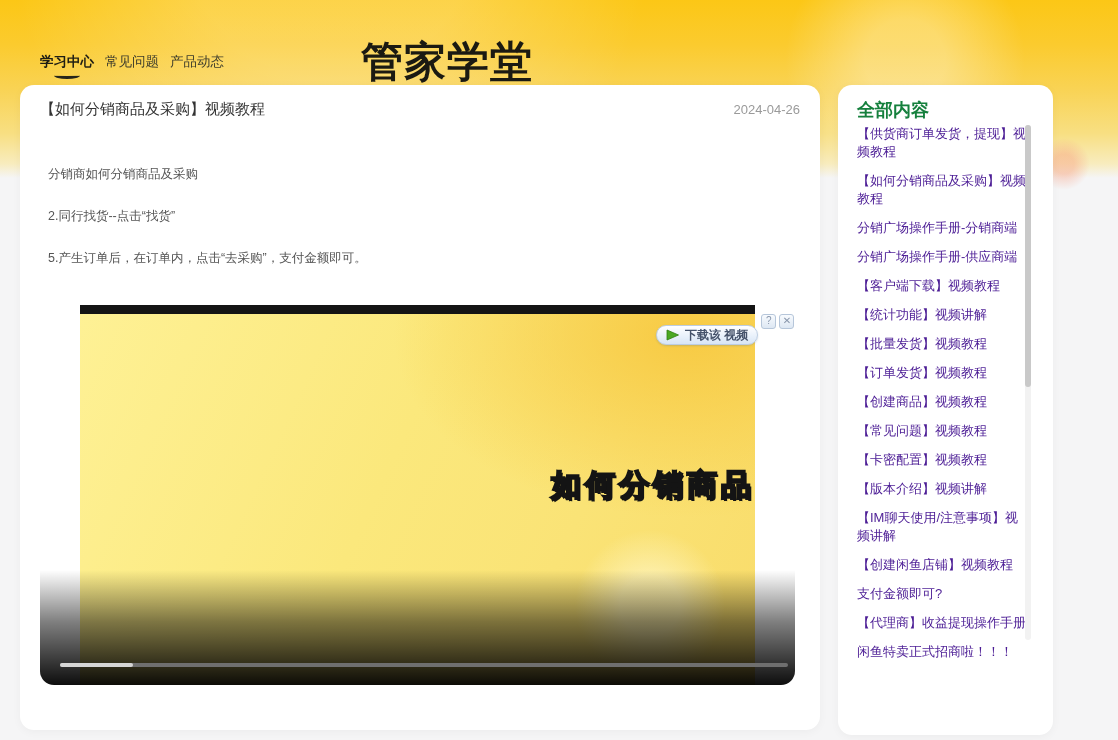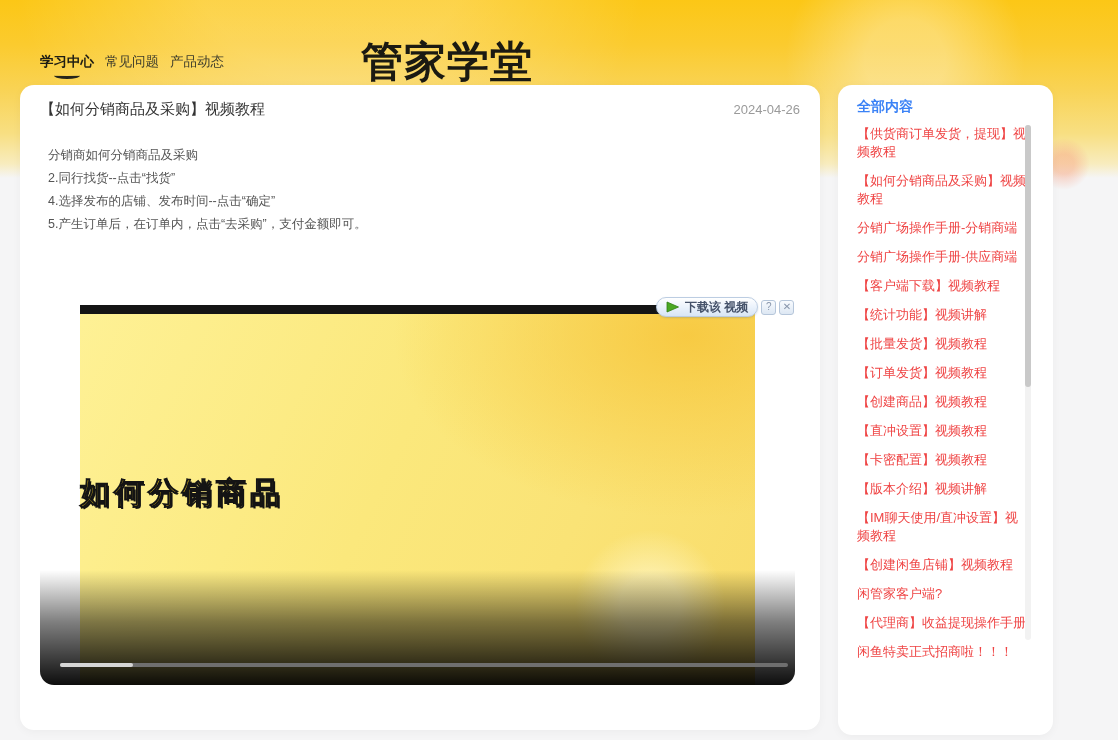--- a/index.html
+++ b/index.html
@@ -30,60 +30,60 @@
   .nav-tab.active .tab-underline { display:block; }
 
   .card { position:absolute; background:#fff; border-radius:14px;
     box-shadow:0 2px 10px rgba(0,0,0,0.04); }
   .main-card { left:20px; top:85px; width:800px; height:645px; }
   .side-card { left:838px; top:85px; width:215px; height:650px; }
 
   .article-title { position:absolute; left:20px; top:15px; font-size:15px; color:#333; }
   .article-date  { position:absolute; right:20px; top:17px; font-size:13px; color:#9a9a9a; }
   .article-body  { position:absolute; left:28px; top:59px; }
-  .article-body p { font-size:12.5px; color:#555; line-height:23px; }
+  .article-body p { font-size:12.5px; color:#555; line-height:23px;margin-top:19px; }
 
   .video-player { position:absolute; left:20px; top:220px; width:755px; height:380px;
     border-radius:14px; overflow:hidden; }
   .video-frame { position:absolute; left:40px; top:0; width:675px; height:100%;
     background:
       radial-gradient(circle at 570px 300px, rgba(255,248,205,0.6) 0 30px, rgba(255,248,205,0) 75px),
       radial-gradient(ellipse 420px 260px at 90% 8%, rgba(247,198,58,0.85), rgba(247,198,58,0) 70%),
       linear-gradient(115deg, #fef195 0%, #fbe87c 45%, #fae376 70%, #f9dc6a 100%); }
   .video-topbar { position:absolute; left:0; top:0; width:100%; height:9px; background:#141414; }
-  .video-caption { position:absolute; left:0; right:0; top:168px; text-align:left;
-    font-size:30px; font-weight:400; letter-spacing:4px; color:#ffd41f;
+  .video-caption { position:absolute; left:0; right:0; top:160px; text-align:right;
+    font-size:30px; font-weight:700; letter-spacing:4px; color:#ffd41f;
     -webkit-text-stroke:2px #141414; text-shadow:2px 2px 0 #141414; }
   .controls-shade { position:absolute; left:0; right:0; bottom:0; height:115px;
     background:linear-gradient(180deg, rgba(0,0,0,0) 0%, rgba(0,0,0,0.5) 45%, rgba(0,0,0,0.95) 100%); }
   .controls-row { position:absolute; left:0; right:0; bottom:28px; height:20px; }
   .ctrl { position:absolute; display:flex; align-items:center; cursor:pointer; }
   .ctrl-play { left:19px; top:2px; }
   .ctrl-time { position:absolute; left:44px; top:2px; font-size:13px; color:#fff; }
   .ctrl-volume { right:100px; top:3px; }
   .ctrl-full { right:57px; top:2px; }
   .ctrl-menu { right:20px; top:1px; }
   .progress { position:absolute; left:20px; bottom:18px; width:728px; height:4px;
     border-radius:2px; background:#6f6f6f; cursor:pointer; }
   .progress-buffer { height:100%; border-radius:2px; background:#d6d6d6; }
 
   .dl-bar { position:absolute; left:656px; top:297px; display:flex; align-items:center; gap:3px; z-index:5; }
   .dl-pill { display:flex; align-items:center; gap:5px; height:20px; padding:0 9px;
     border:1px solid #bccde2; border-radius:11px;
     background:linear-gradient(180deg, #ffffff 0%, #e9f1fb 55%, #d8e5f5 100%);
-    box-shadow:0 1px 2px rgba(80,110,150,0.25); cursor:pointer; }
+    box-shadow:0 1px 2px rgba(80,110,150,0.25); cursor:pointer;margin-top:28px; }
   .dl-label { font-size:12px; font-weight:bold; color:#46536b; white-space:nowrap; }
   .dl-btn { width:15px; height:15px; border:1px solid #b6c6da; border-radius:3px;
     background:linear-gradient(180deg, #f8fbfe 0%, #dde7f3 100%);
     font-size:10px; color:#8795ab; display:flex; align-items:center; justify-content:center;
     cursor:pointer; line-height:1; }
 
-  .side-header { position:absolute; left:19px; top:13px; font-size:14px; font-weight:bold; color:#3b82f6; }
+  .side-header { position:absolute; left:19px; top:13px; font-size:18px; font-weight:bold; color:#15803d; }
   .side-list { position:absolute; left:19px; top:40px; width:172px; }
-  .side-item { font-size:13px; color:#ef4444; line-height:18px; margin-bottom:11px; cursor:pointer; }
+  .side-item { font-size:13px; color:#4c1d95; line-height:18px; margin-bottom:11px; cursor:pointer; }
   .side-scroll-track { position:absolute; left:187px; top:40px; width:6px; height:515px;
     background:#f2f2f2; border-radius:3px; }
   .side-scroll-thumb { position:absolute; left:0; top:0; width:6px; height:262px;
     background:#c9c9c9; border-radius:3px; cursor:pointer; }
 
   svg { display:block; }
 </style>
 </head>
 <body>
 
@@ -111,21 +111,20 @@
   <div class="article-title">【如何分销商品及采购】视频教程</div>
   <div class="article-date">2024-04-26</div>
   <div class="article-body">
 
       <p>分销商如何分销商品及采购</p>
 
 
       <p>2.同行找货--点击“找货”</p>
 
 
-      <p>4.选择发布的店铺、发布时间--点击“确定”</p>
 
       <p>5.产生订单后，在订单内，点击“去采购”，支付金额即可。</p>
     </div>
 
   <div class="video-player">
     <div class="video-frame">
       <div class="video-topbar"></div>
       <div class="video-caption">如何分销商品</div>
     </div>
     <div class="controls-shade"></div>
@@ -164,32 +163,32 @@
       <div class="side-item">【客户端下载】视频教程</div>
 
       <div class="side-item">【统计功能】视频讲解</div>
 
       <div class="side-item">【批量发货】视频教程</div>
 
       <div class="side-item">【订单发货】视频教程</div>
 
       <div class="side-item">【创建商品】视频教程</div>
 
-      <div class="side-item">【直冲设置】视频教程</div>
+      <div class="side-item">【常见问题】视频教程</div>
 
       <div class="side-item">【卡密配置】视频教程</div>
 
       <div class="side-item">【版本介绍】视频讲解</div>
 
 
-      <div class="side-item">【IM聊天使用/直冲设置】视频教程</div>
+      <div class="side-item">【IM聊天使用/注意事项】视频讲解</div>
 
       <div class="side-item">【创建闲鱼店铺】视频教程</div>
 
-      <div class="side-item">闲管家客户端?</div>
+      <div class="side-item">支付金额即可?</div>
 
       <div class="side-item">【代理商】收益提现操作手册</div>
 
       <div class="side-item">闲鱼特卖正式招商啦！！！</div>
 
     </div>
   <div class="side-scroll-track">
     <div class="side-scroll-thumb"></div>
   </div>
 </div>

